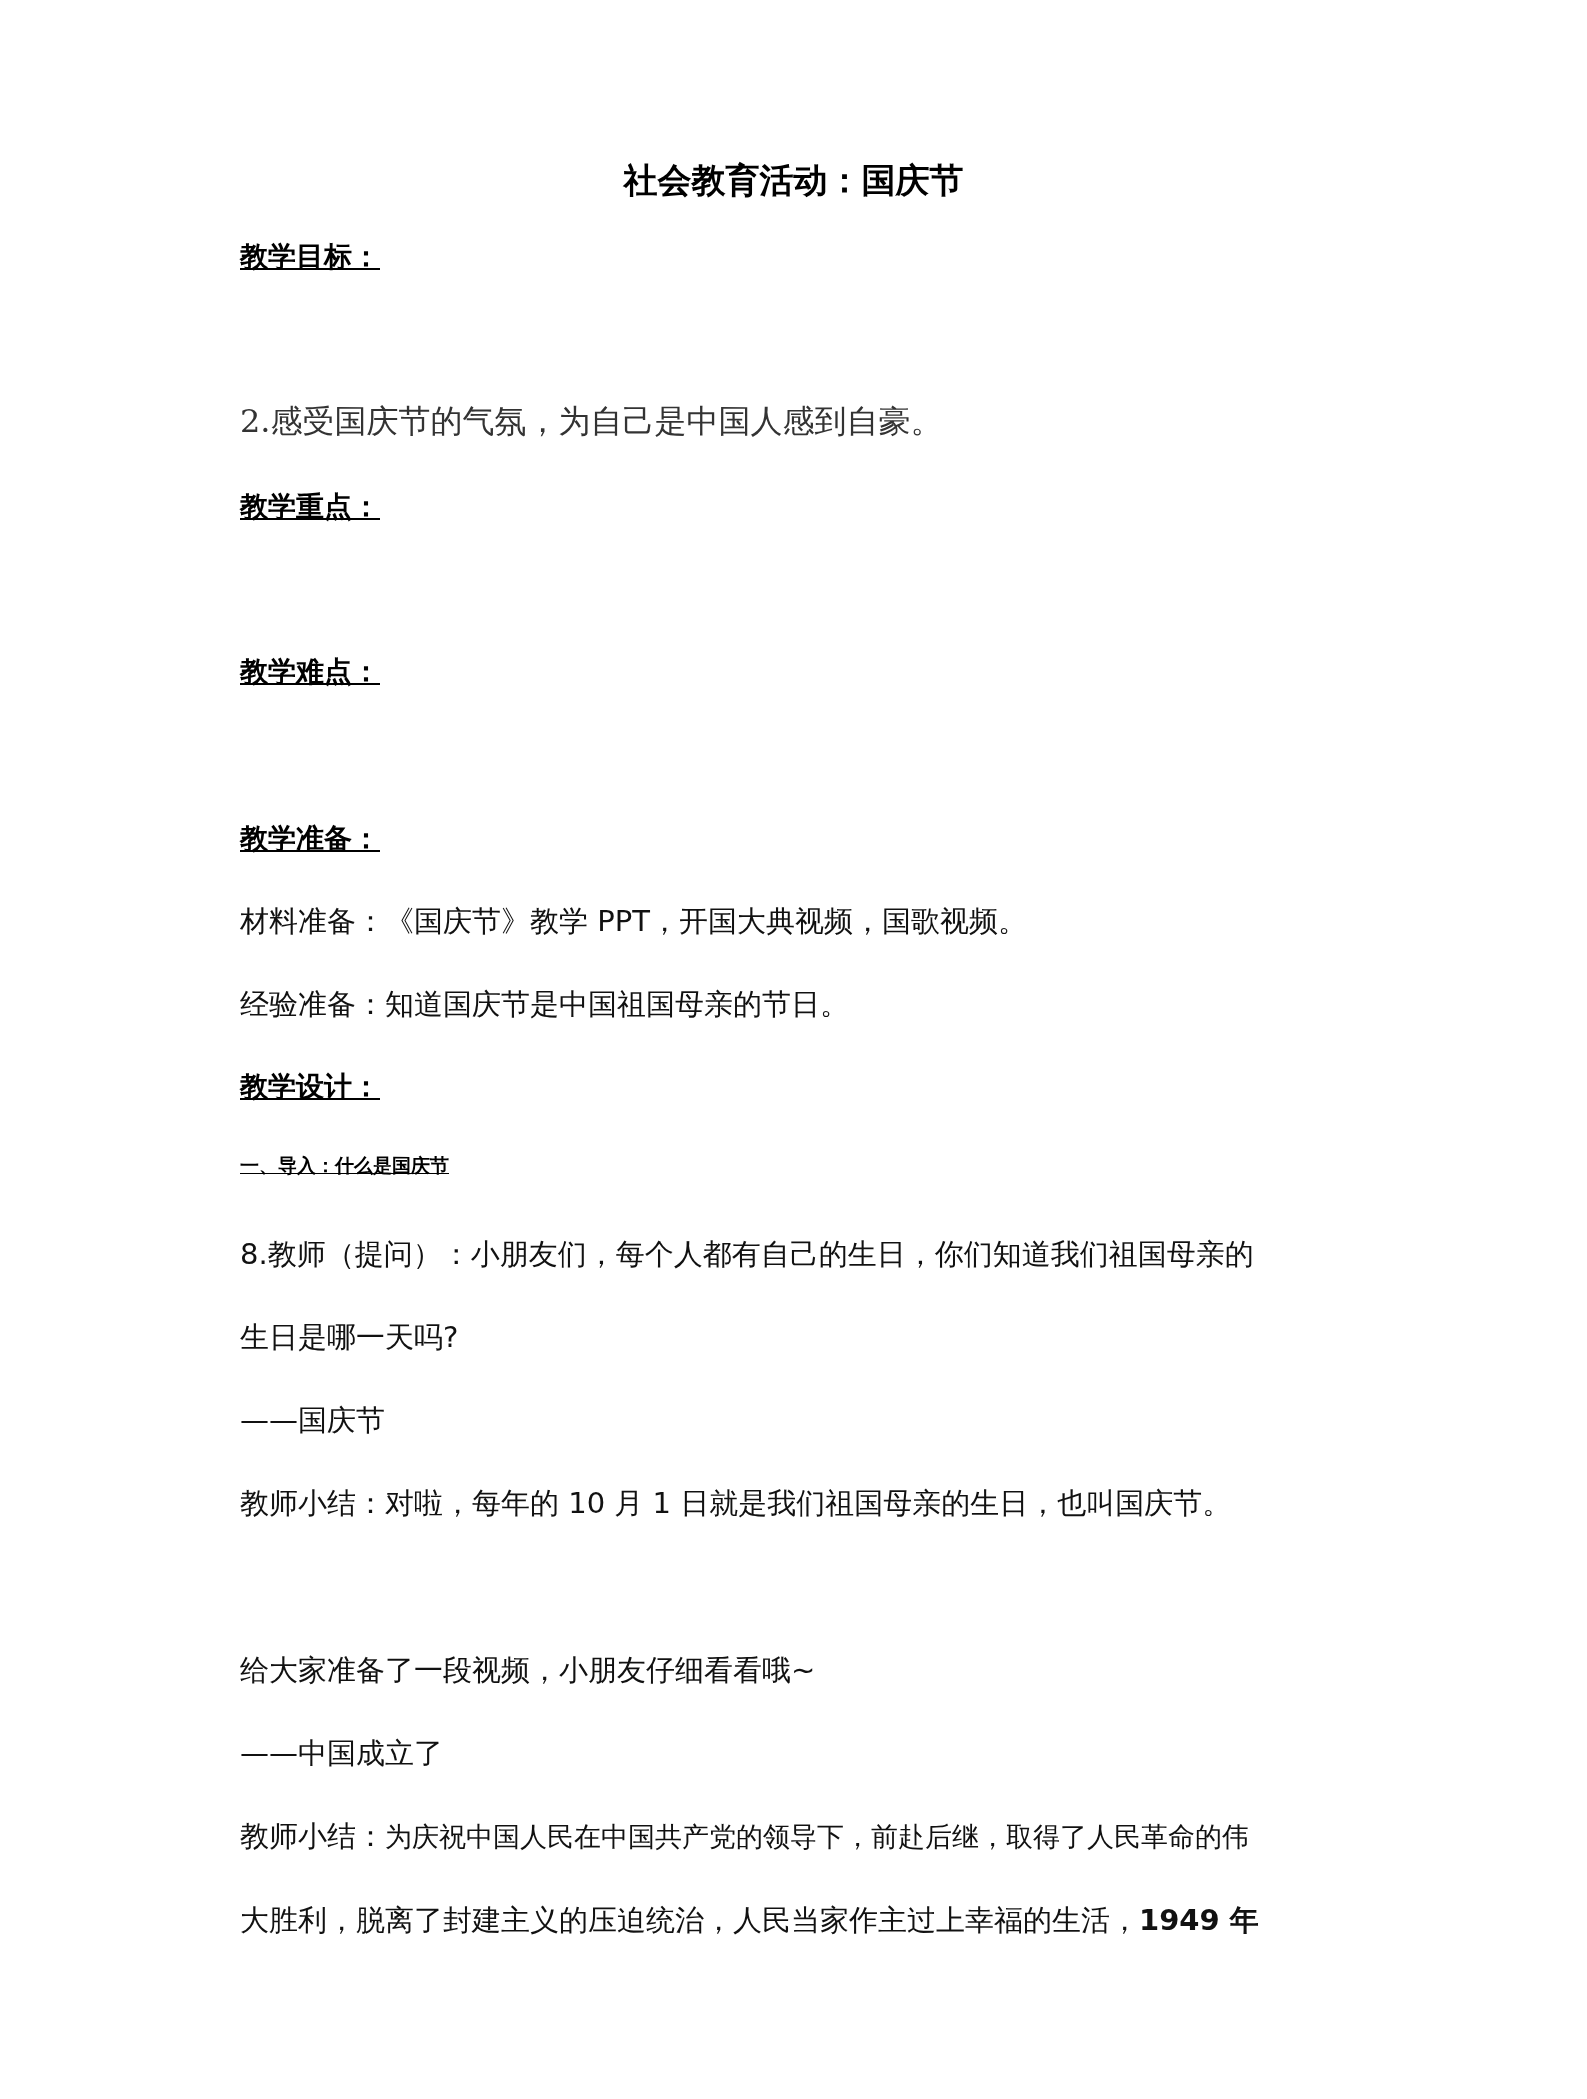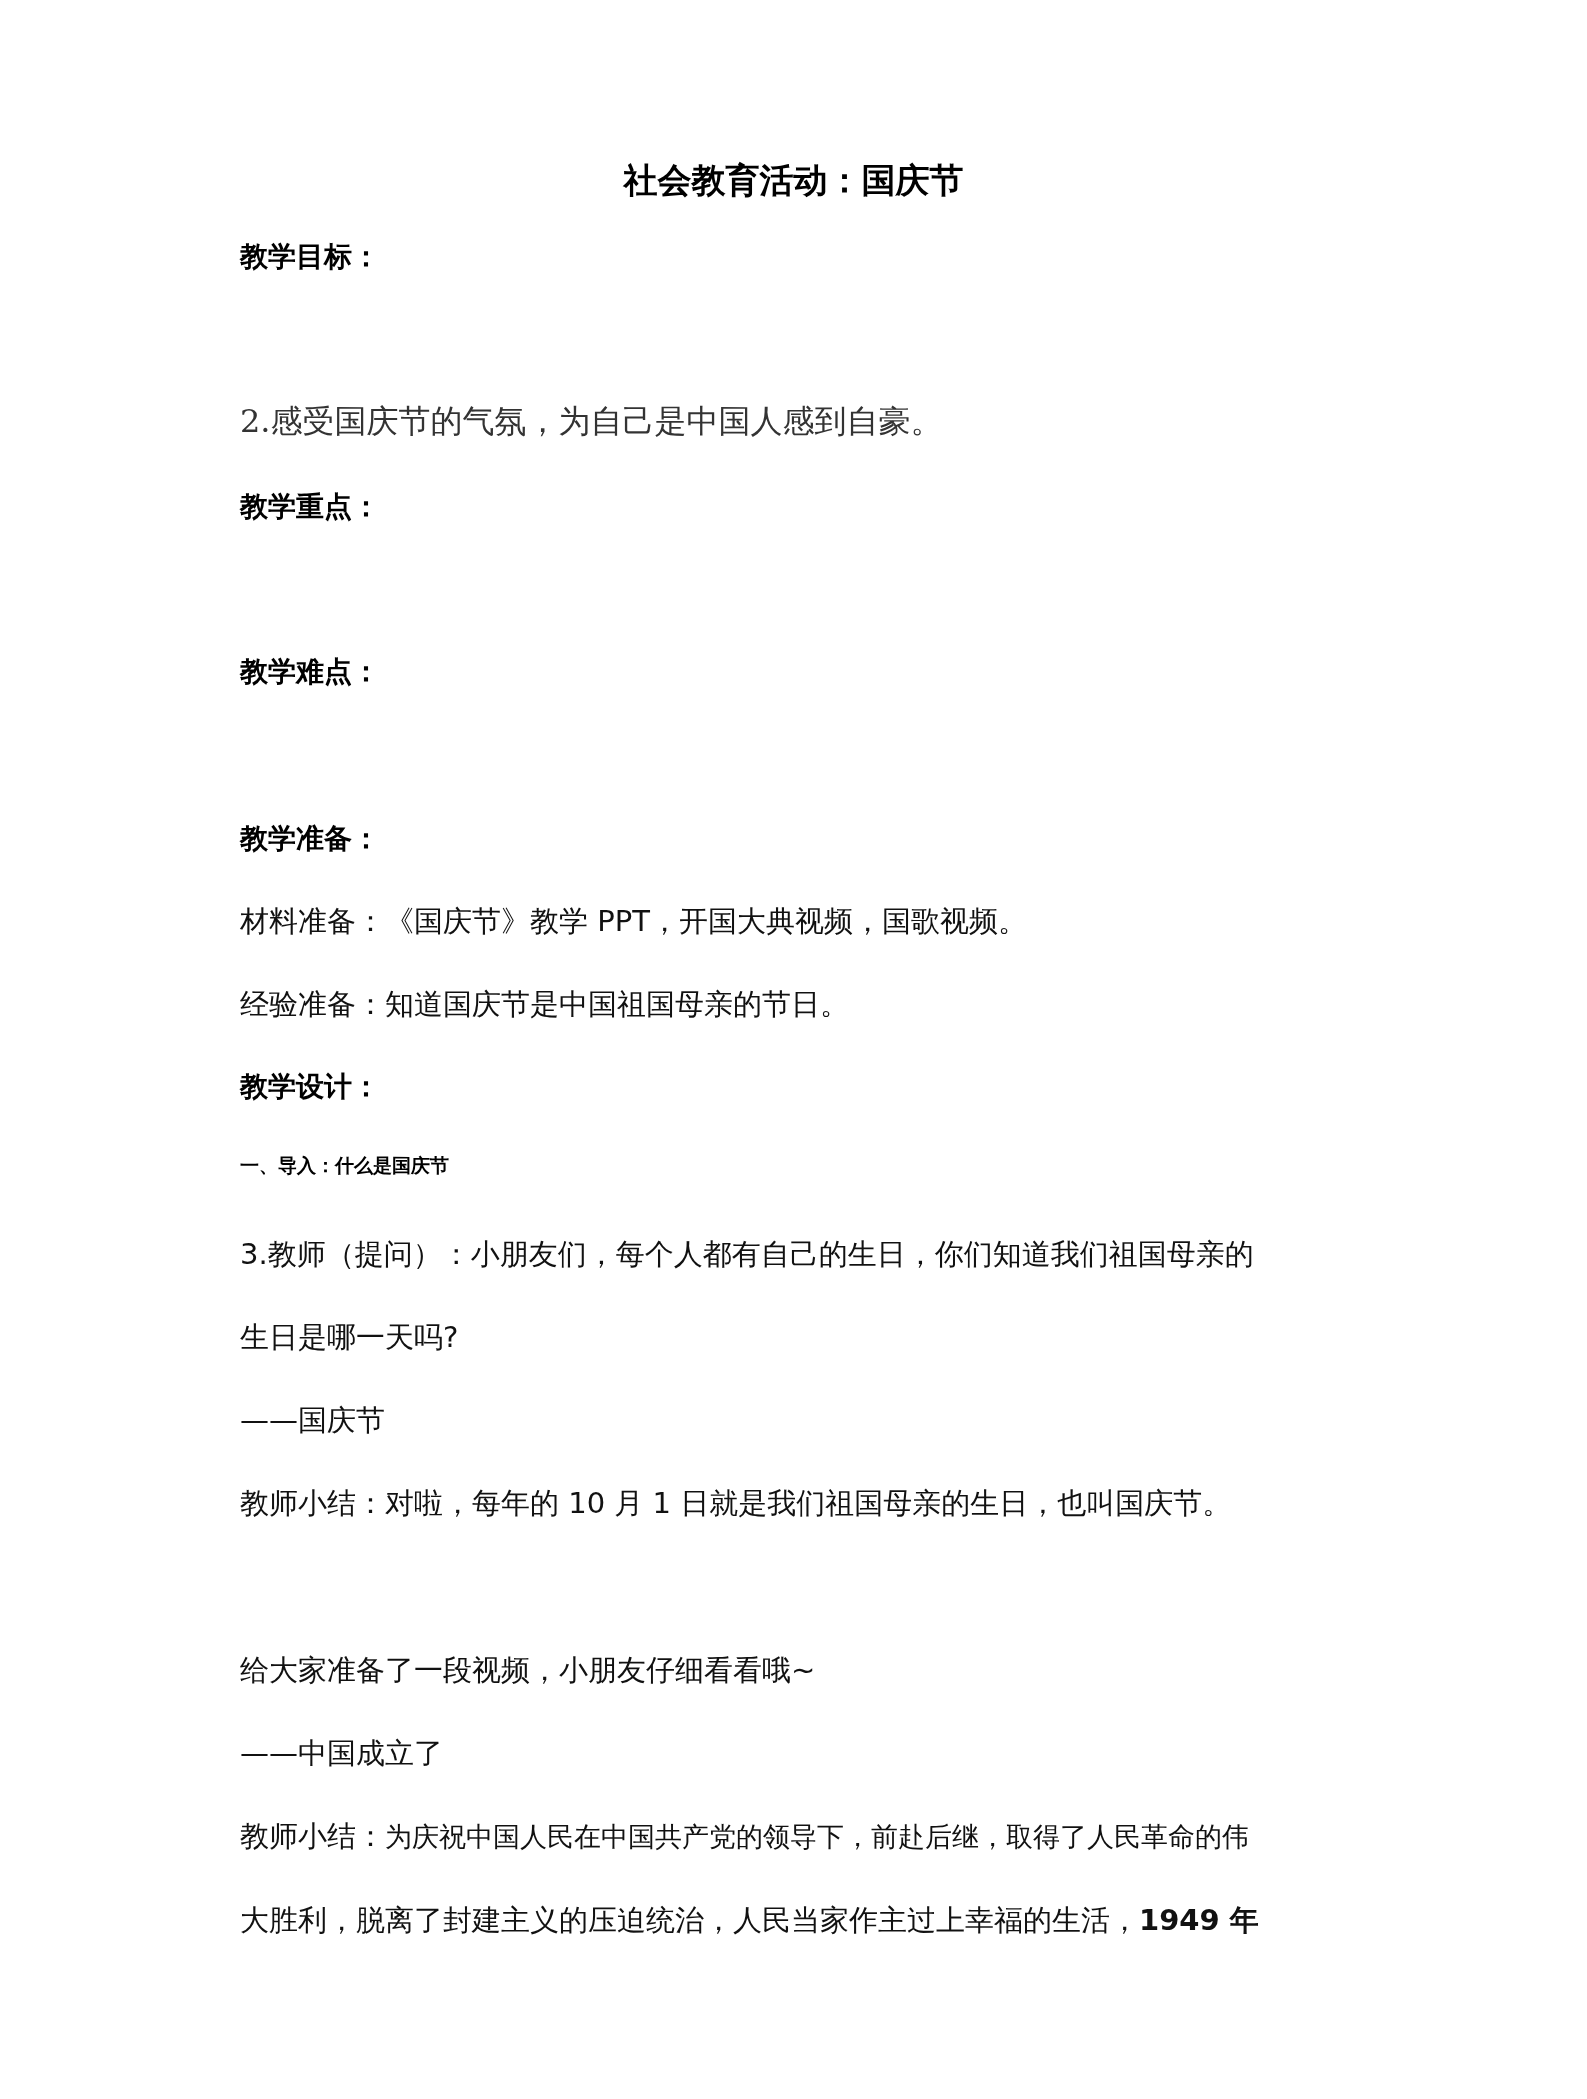--- a/index.html
+++ b/index.html
@@ -1,21 +1,21 @@
 <!DOCTYPE html>
 <html><head>
 <meta charset="utf-8">
 <style>
   html, body { margin: 0; padding: 0; background: #ffffff; }
   body { width: 1587px; height: 2099px; position: relative; overflow: hidden; color: #111; }
   .page { position: absolute; left: 0; top: 0; width: 1587px; height: 2099px; background: #fff; }
   .line { position: absolute; left: 240px; white-space: nowrap; line-height: 1; }
   .title { position: absolute; left: 0; width: 1587px; top: 158px; text-align: center;
            font-family: "DejaVu Sans", sans-serif; font-weight: bold; font-size: 34px; color: #000; }
-  .h { font-family: "DejaVu Sans", sans-serif; font-weight: bold; font-size: 28px; color: #000; }
+  .h { font-family: "DejaVu Sans", sans-serif; font-weight: bold; font-size: 28px; color: #000; text-decoration: underline; }
   .serif { font-family: "DejaVu Serif", serif; font-size: 32px; color: #333; }
   .sans { font-family: "DejaVu Sans", sans-serif; font-size: 29px; color: #111; }
   .small { font-size: 27px; }
   .bold { font-weight: bold; }
 </style>
 </head>
 <body>
 
 <div class="page">
   <div class="title">社会教育活动：国庆节</div>
@@ -27,21 +27,21 @@
 
   <div class="line h" style="top:658px">教学难点：</div>
 
   <div class="line h" style="top:825px">教学准备：</div>
   <div class="line sans" style="top:990px">经验准备：知道国庆节是中国祖国母亲的节日。</div>
   <div class="line sans" style="top:907px">材料准备：《国庆节》教学 PPT，开国大典视频，国歌视频。</div>
 
   <div class="line h" style="top:1073px">教学设计：</div>
   <div class="line h" style="top:1156px;font-size:19px">一、导入：什么是国庆节</div>
 
-  <div class="line sans" style="top:1240px">3.教师（提问）：小朋友们，每个人都有自己的生日，你们知道我们祖国母亲的</div>
+  <div class="line sans" style="top:1240px">8.教师（提问）：小朋友们，每个人都有自己的生日，你们知道我们祖国母亲的</div>
   <div class="line sans" style="top:1323px">生日是哪一天吗?</div>
   <div class="line sans" style="top:1406px">——国庆节</div>
 
   <div class="line sans" style="top:1489px">教师小结：对啦，每年的 10 月 1 日就是我们祖国母亲的生日，也叫国庆节。</div>
 
   <div class="line sans" style="top:1656px">给大家准备了一段视频，小朋友仔细看看哦~</div>
   <div class="line sans" style="top:1739px">——中国成立了</div>
 
   <div class="line sans" style="top:1822px">
     <span>教师小结：</span><span class="small">为庆祝中国人民在中国共产党的领导下，前赴后继，取得了人民革命的伟</span>

